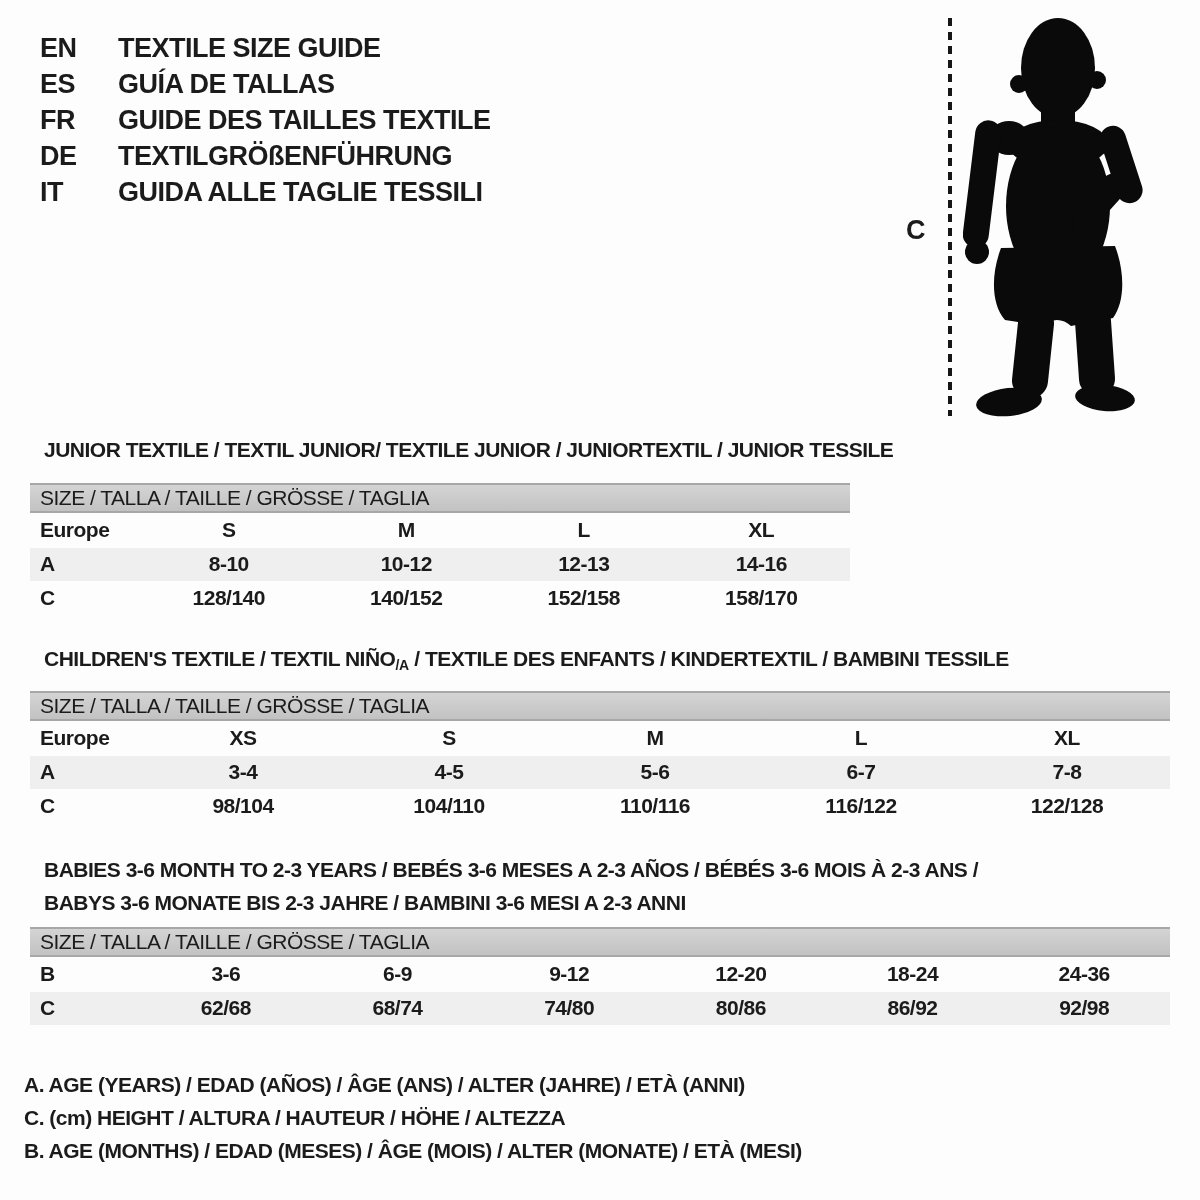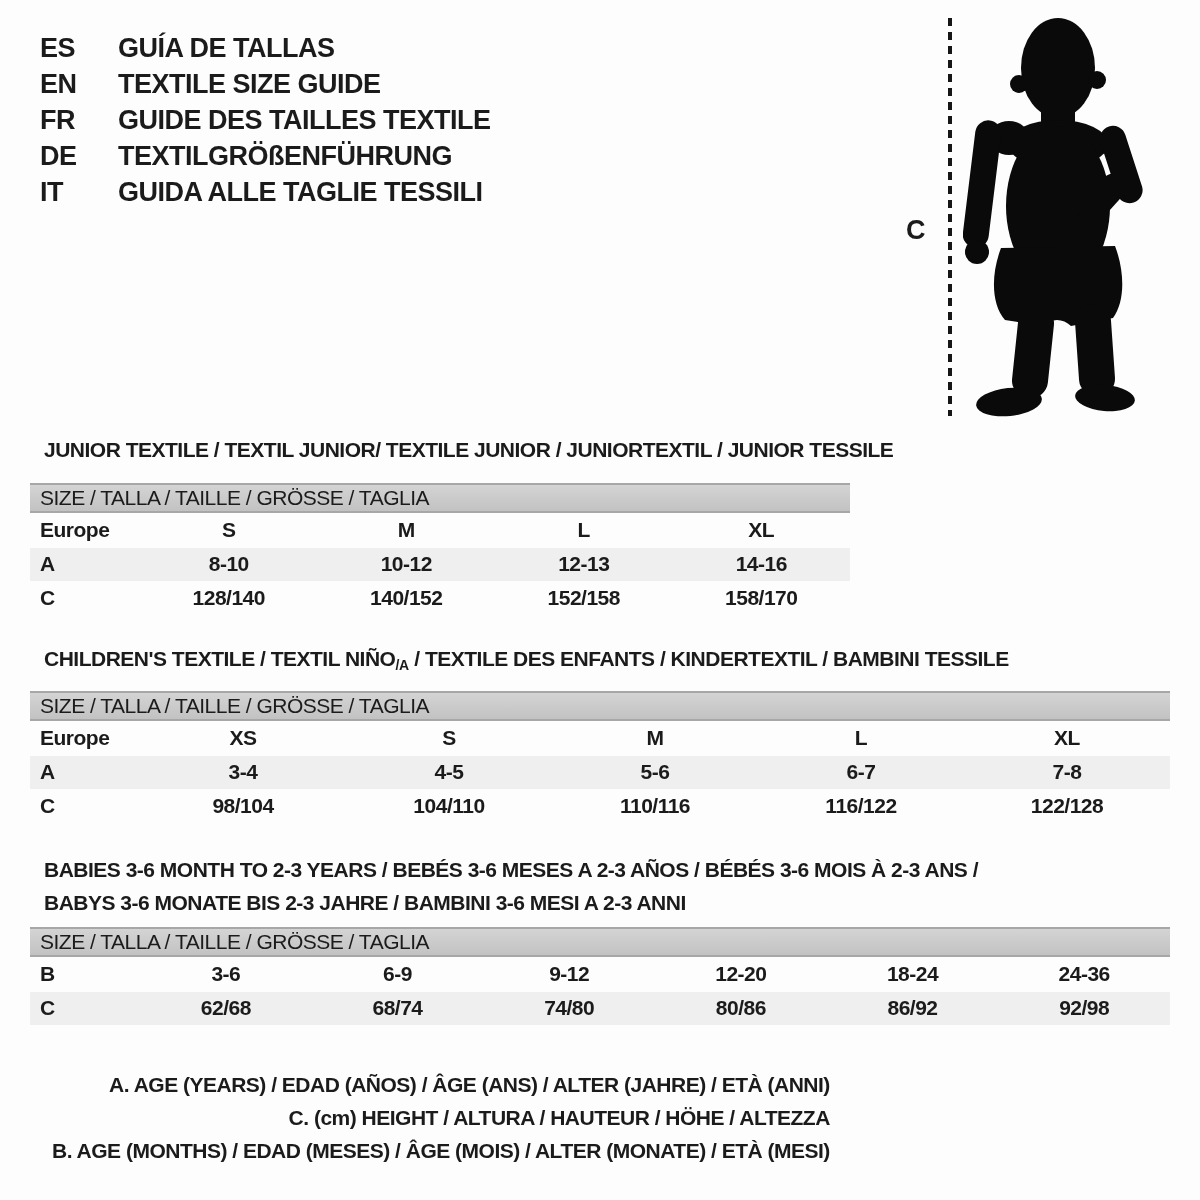--- a/index.html
+++ b/index.html
@@ -62,36 +62,36 @@
   }
   .row {
     display: flex; height: 33px; line-height: 31px; margin-top: 1px;
     font-size: 21px; font-weight: 700; letter-spacing: -0.5px;
   }
   .row.shaded { background: #efefef; }
   .lbl { width: 110px; padding-left: 10px; }
   .cell { flex: 1; text-align: center; }
 
   
-  .footnotes { position: absolute; left: 52px; top: 1068px; text-align: right; }
+  .footnotes { position: absolute; left: 24px; top: 1068px; }
   .footnote { height: 33px; line-height: 33px; font-size: 21px; font-weight: 700; letter-spacing: -0.5px; }
 </style>
 </head>
 <body>
 
 <div class="canvas">
 
   <section class="lang-block">
     <div class="lang-row">
+      <span class="lang-code">EN</span>
+      <span class="lang-label">TEXTILE SIZE GUIDE</span>
+    </div>
+    <div class="lang-row">
       <span class="lang-code">ES</span>
       <span class="lang-label">GUÍA DE TALLAS</span>
-    </div>
-    <div class="lang-row">
-      <span class="lang-code">EN</span>
-      <span class="lang-label">TEXTILE SIZE GUIDE</span>
     </div>
     <div class="lang-row">
       <span class="lang-code">FR</span>
       <span class="lang-label">GUIDE DES TAILLES TEXTILE</span>
     </div>
     <div class="lang-row">
       <span class="lang-code">DE</span>
       <span class="lang-label">TEXTILGRÖßENFÜHRUNG</span>
     </div>
     <div class="lang-row">

